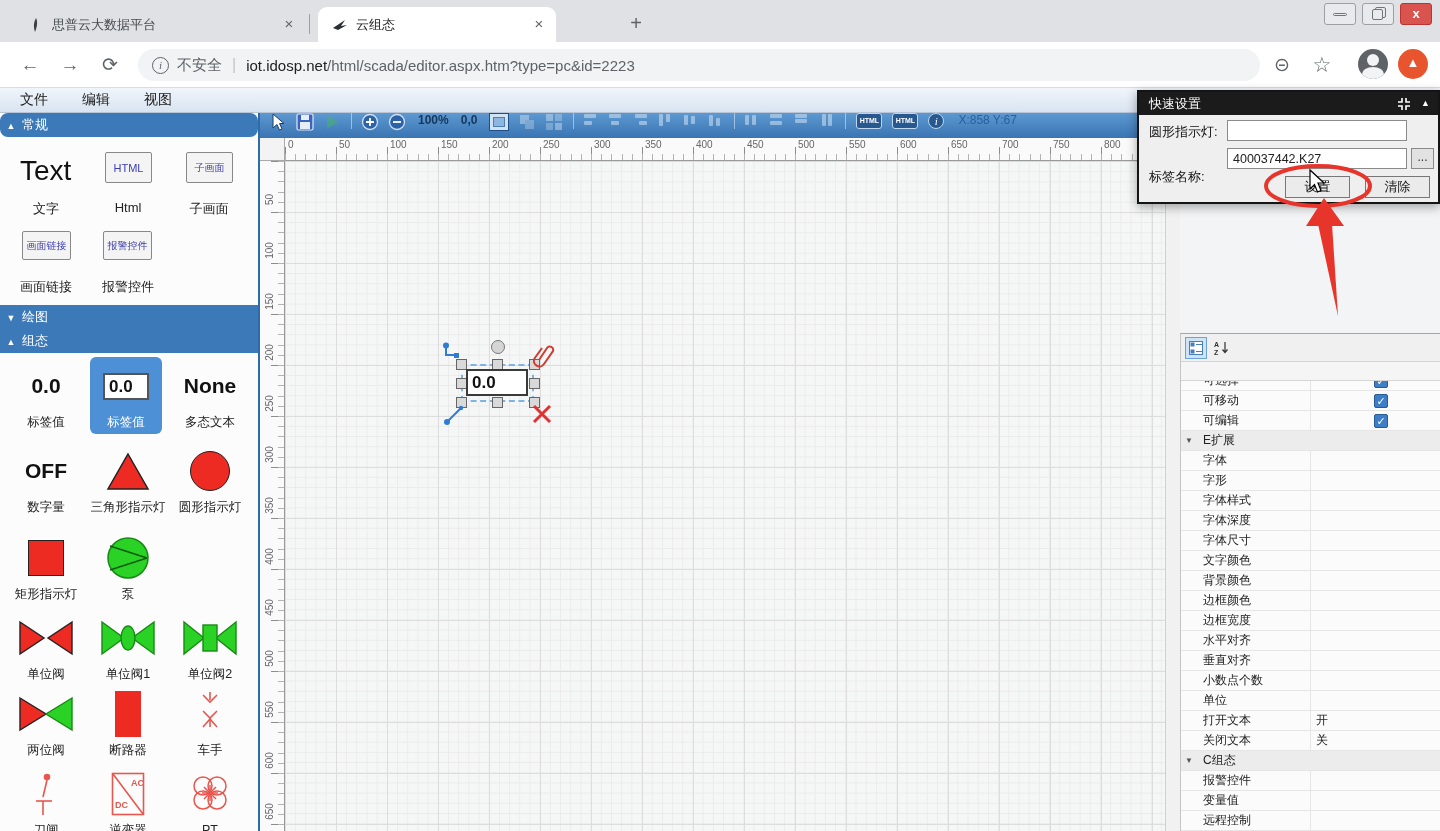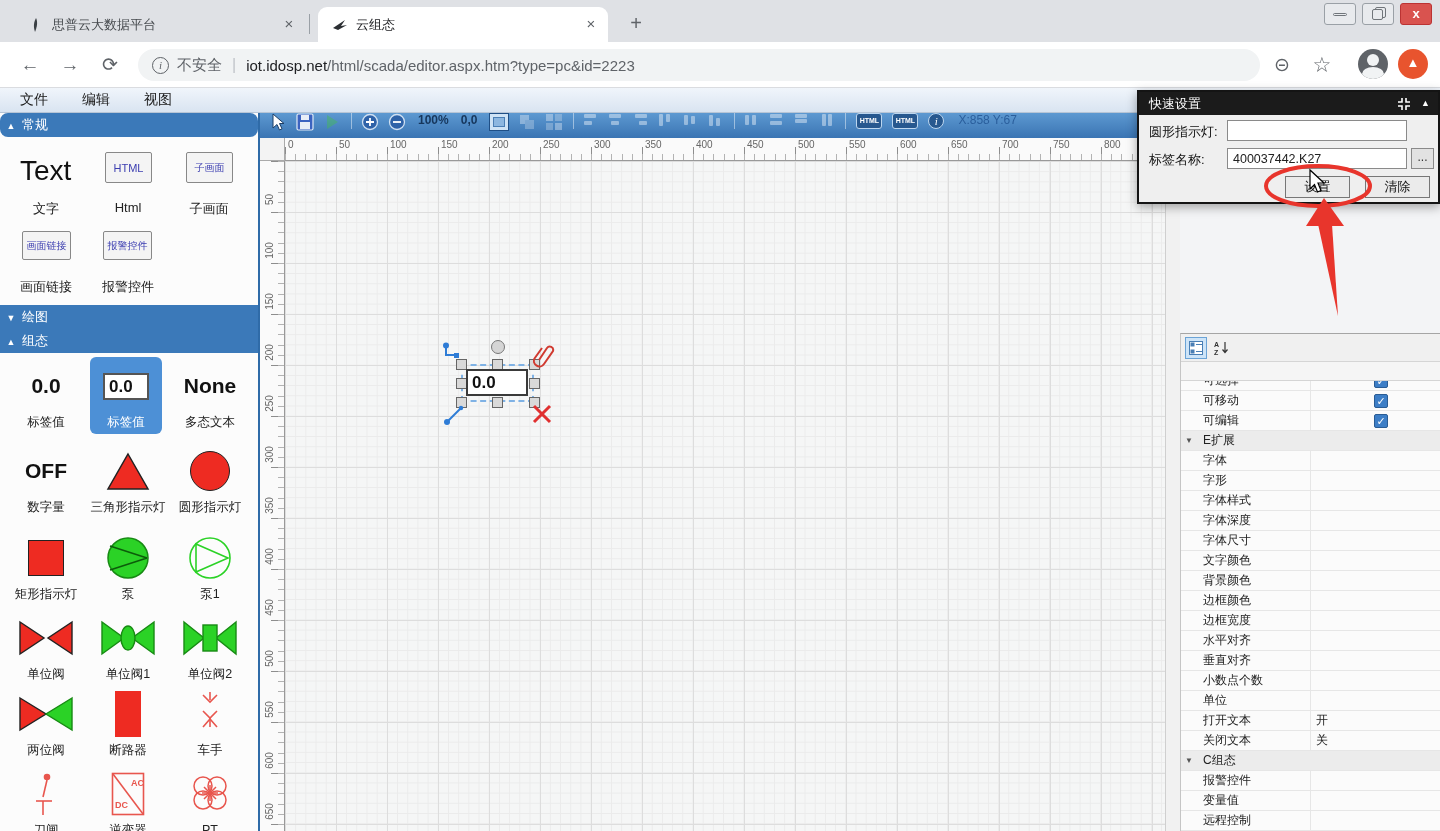--- a/index.html
+++ b/index.html
@@ -3,21 +3,21 @@
 <meta charset="utf-8">
 <style>
   * { margin:0; padding:0; box-sizing:border-box; }
   body { font-family:"Liberation Sans","DejaVu Sans",sans-serif; background:#fff; }
   .screen { position:relative; width:1440px; height:831px; overflow:hidden; background:#fff; }
 
   
   .tabbar { position:absolute; top:0; left:0; width:1440px; height:42px; background:#dfe1e5; }
   .tab { position:absolute; top:7px; height:35px; display:flex; align-items:center; font-size:13px; color:#45494d; padding:0 8px; }
   .tab-inactive { left:14px; width:292px; }
-  .tab-active { left:318px; width:290px; background:#fff; border-radius:9px 9px 0 0; color:#202124; }
+  .tab-active { left:318px; width:238px; background:#fff; border-radius:9px 9px 0 0; color:#202124; }
   .tab .fav { width:16px; height:16px; margin:0 8px 0 6px; flex:0 0 auto; }
   .tab .t-title { flex:1; overflow:hidden; white-space:nowrap; }
   .tab-close { width:18px; height:18px; line-height:16px; text-align:center; border-radius:50%; color:#5f6368; font-size:15px; cursor:default; }
   .tab-sep { position:absolute; left:309px; top:14px; width:1px; height:20px; background:#9aa0a6; }
   .newtab-btn { position:absolute; left:622px; top:10px; width:28px; height:28px; border-radius:50%; text-align:center; line-height:26px; font-size:20px; color:#5f6368; }
   .win-controls { position:absolute; right:8px; top:3px; display:flex; gap:6px; }
   .win-btn { width:32px; height:22px; border:1px solid #9aa0a6; border-radius:3px; background:#e8eaed; position:relative; }
   .win-btn .bar { position:absolute; left:8px; right:8px; top:9px; height:3px; border:1px solid #70757a; border-radius:2px; }
   .win-btn .sq  { position:absolute; left:9px; top:5px; width:11px; height:11px; border:1.5px solid #70757a; border-radius:2px; background:#e8eaed; }
   .win-btn .sq2 { position:absolute; left:12px; top:3px; width:11px; height:11px; border:1.5px solid #70757a; border-radius:2px; }
@@ -259,29 +259,20 @@
         <div class="t-label">矩形指示灯</div>
       </div>
       <div class="tile" style="left:88px; top:182px;">
         <div class="t-iconbox">
             <svg width="44" height="44" viewBox="0 0 44 44">
               <circle cx="22" cy="22" r="20" fill="#2bd226" stroke="#178a13" stroke-width="1.5"></circle>
               <path d="M41 22 L4 10 M41 22 L4 34" stroke="#0c5c0a" stroke-width="1.5" fill="none"></path>
             </svg>
           </div>
         <div class="t-label">泵</div>
-      </div>
-      <div class="tile" style="left:170px; top:182px;">
-        <div class="t-iconbox">
-            <svg width="44" height="44" viewBox="0 0 44 44">
-              <circle cx="22" cy="22" r="20" fill="none" stroke="#2bd226" stroke-width="1.6"></circle>
-              <path d="M40 22 L8 8 L8 36 Z" fill="none" stroke="#2bd226" stroke-width="1.6"></path>
-            </svg>
-          </div>
-        <div class="t-label">泵1</div>
       </div>
 
       <div class="tile" style="left:6px; top:262px;">
         <div class="t-iconbox">
             <svg width="56" height="38" viewBox="0 0 56 36">
               <path d="M2,2 L26,18 L2,34 Z" fill="#ee2b22" stroke="#222" stroke-width="1.4"></path>
               <path d="M54,2 L30,18 L54,34 Z" fill="#ee2b22" stroke="#222" stroke-width="1.4"></path>
             </svg>
           </div>
         <div class="t-label">单位阀</div>
@@ -748,21 +739,21 @@
               <path d="M9,1 L9,5 L13,5"></path>
               <path d="M13,9 L9,9 L9,13"></path>
               <path d="M5,13 L5,9 L1,9"></path>
             </g>
           </svg>
         <span style="font-size:9px;">▲</span>
       </div>
     </div>
     <div class="qs-row-label" style="left:10px; top:31px;">圆形指示灯:</div>
     <input class="qs-input" style="left: 88px; top: 28px; width: 180px;" value="">
-    <div class="qs-row-label" style="left:10px; top:59px;">标签名称:</div>
+    <div class="qs-row-label" style="left:10px; top:76px;">标签名称:</div>
     <input class="qs-input" style="left: 88px; top: 56px; width: 180px;" value="400037442.K27">
     <div class="qs-dots" style="left:272px; top:56px;">...</div>
     <div class="qs-btn" style="left:146px; top:84px;">设置</div>
     <div class="qs-btn" style="left:226px; top:84px;">清除</div>
   </div>
 
   <svg class="annot" viewBox="0 0 1440 831">
     <ellipse cx="1318" cy="186" rx="52" ry="20" fill="none" stroke="#e8352c" stroke-width="4"></ellipse>
     <polygon points="1306,226 1344,226 1324,198" fill="#e8352c"></polygon>
     <polygon points="1318,224 1332,224 1338,316" fill="#e8352c"></polygon>

